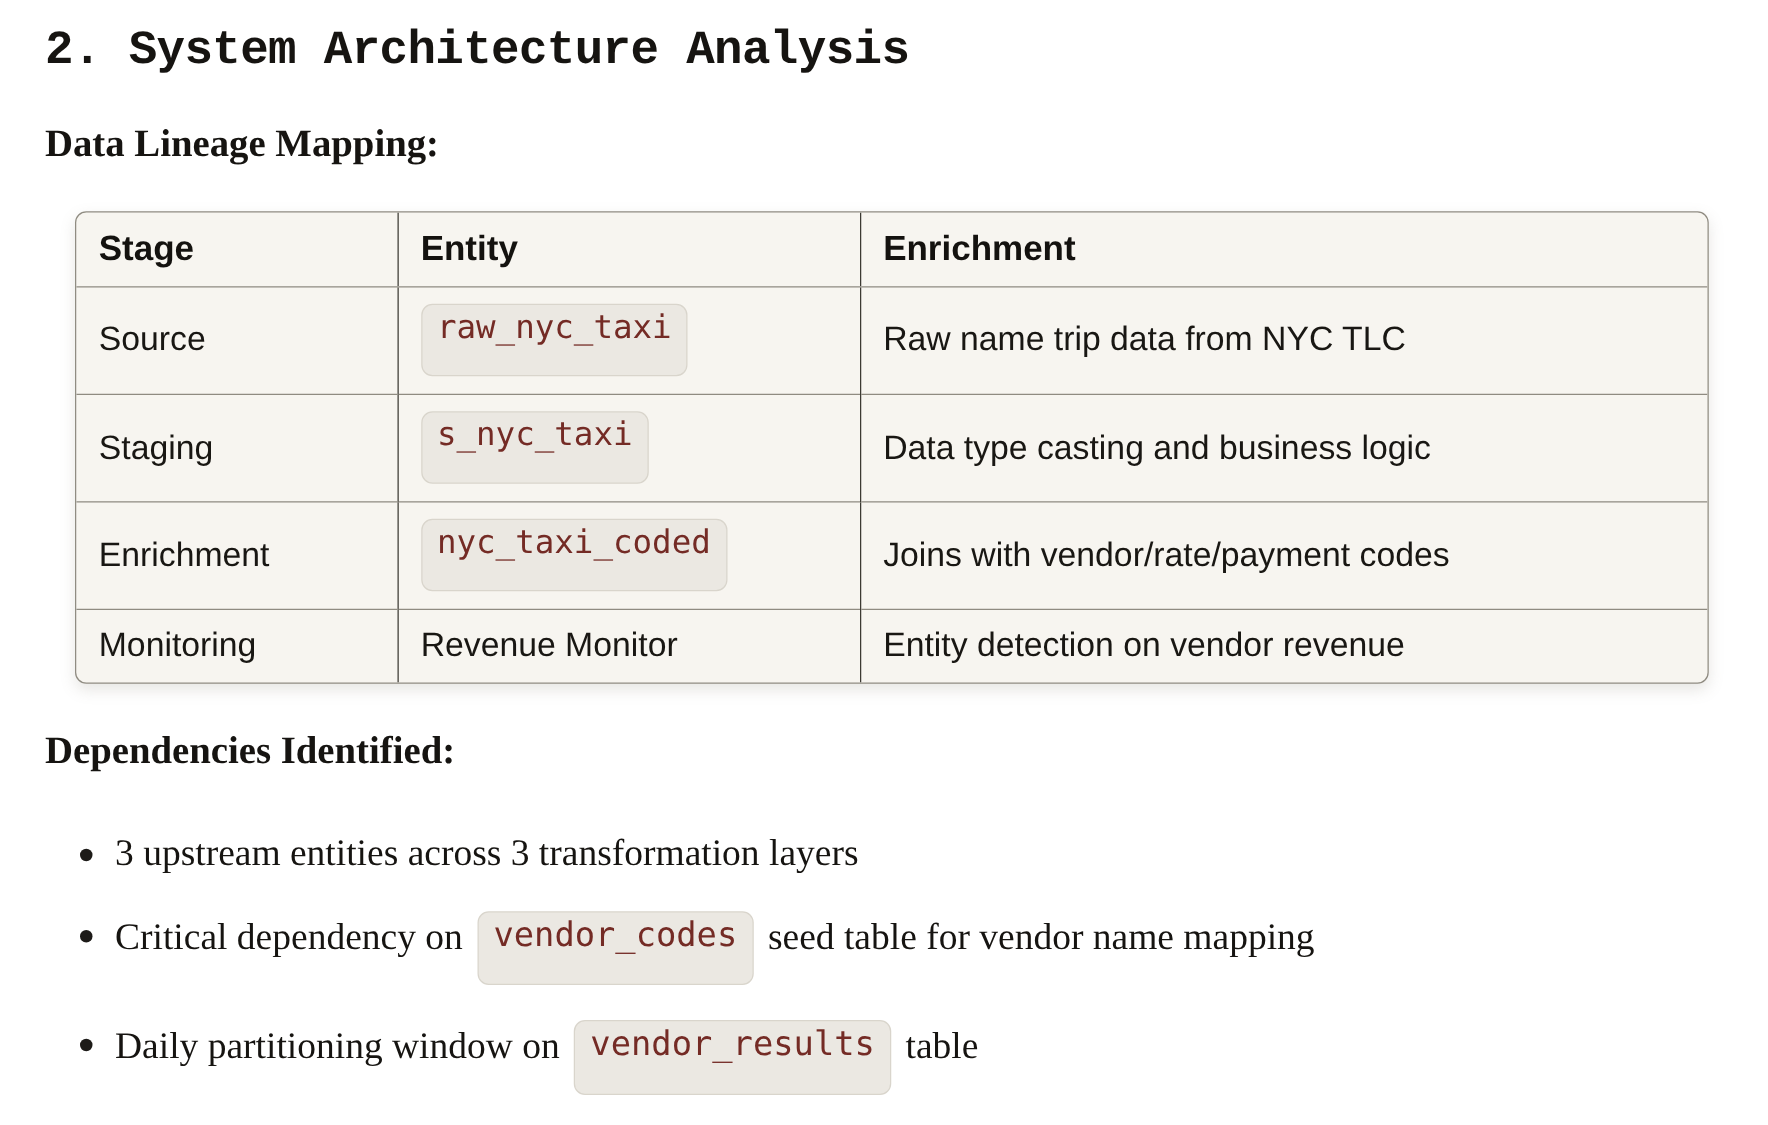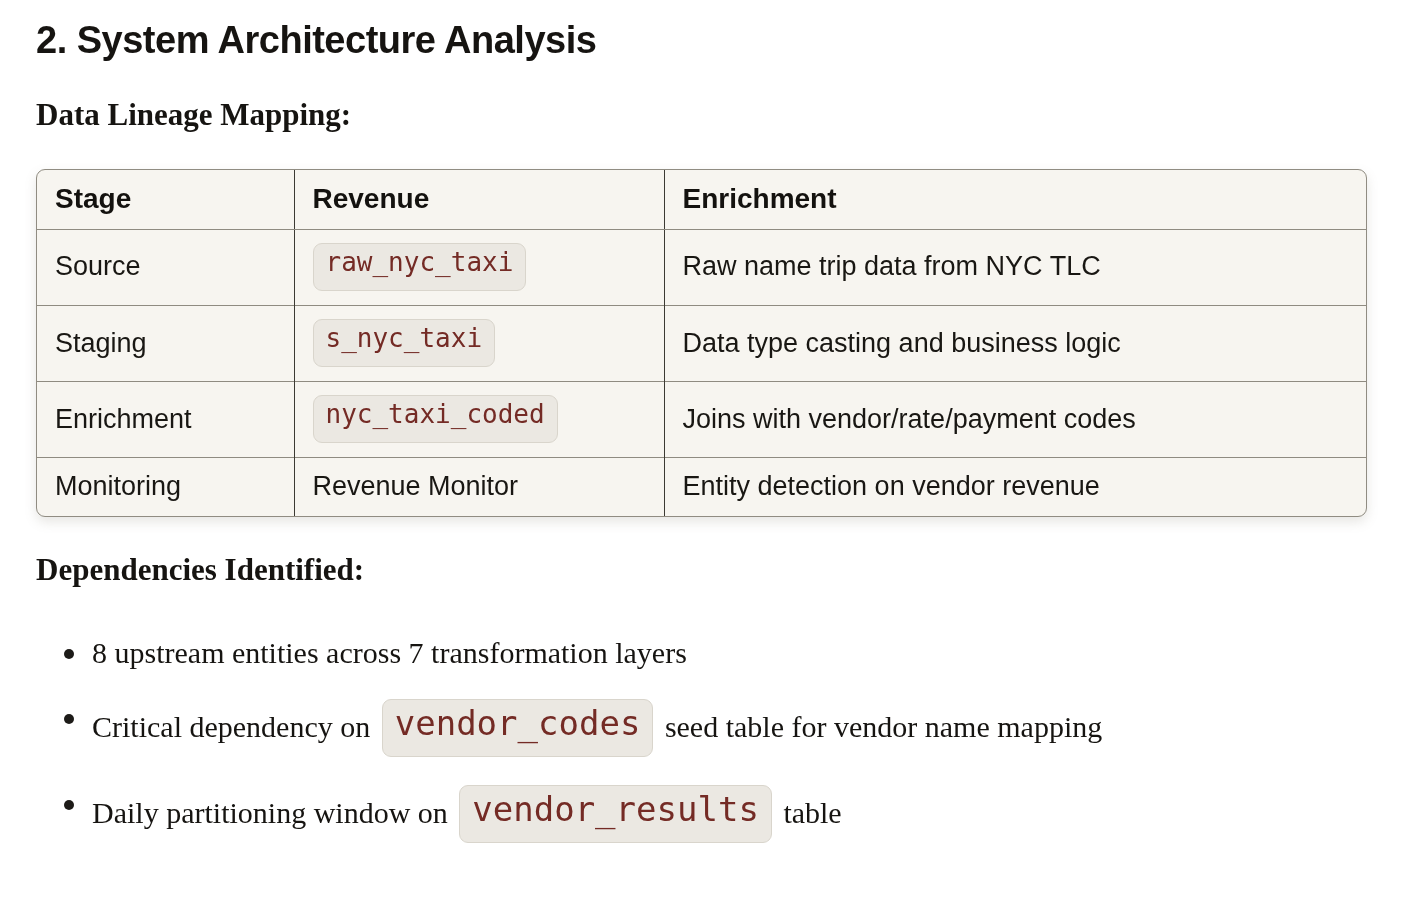--- a/index.html
+++ b/index.html
@@ -17,21 +17,21 @@
   body{
     width:1414px;
     height:900px;
     background:#ffffff;
     color:var(--ink);
     font-family:"Liberation Serif", serif;
     padding:14px 47px 30px 36px;
     overflow:hidden;
   }
   .doc-heading{
-    font-family:Liberation Sans, sans-serif;
+    font-family:Liberation Mono, monospace;
     font-weight:700;
     font-size:38px;
     line-height:1.1;
     letter-spacing:-0.5px;
     color:#161411;
     margin:6px 0 0 0;
   }
   .sub-heading{
     font-family:Liberation Serif, serif;
     font-weight:700;
@@ -40,20 +40,21 @@
     color:#161411;
     margin:36px 0 0 0;
   }
   .table-wrap{
     margin-top:37px;
     border:1px solid var(--table-border);
     border-radius:9px;
     background:var(--table-bg);
     overflow:hidden;
     box-shadow:0 5px 12px rgba(120,115,100,0.18);
+    margin-left:24px;
   }
   table{
     width:100%;
     border-collapse:collapse;
     font-family:"Liberation Sans", sans-serif;
   }
   col.c-stage{width:257px;}
   col.c-entity{width:370px;}
   th{
     text-align:left;
@@ -75,21 +76,21 @@
   th + th, td + td{border-left:1px solid var(--col-line);}
   .chip{
     display:inline-block;
     font-family:"DejaVu Sans Mono","Liberation Mono",monospace;
     font-size:26px;
     line-height:1.2;
     color:var(--code-text);
     background:var(--code-bg);
     border:1px solid var(--code-border);
     border-radius:9px;
-    padding:3px 12px 12px 12px;
+    padding:3px 12px 22px 12px;
     white-space:nowrap;
   }
   ul.deps{
     list-style:none;
     margin:46px 0 0 0;
     padding:0 0 0 56px;
   }
   ul.deps li{
     position:relative;
     font-family:"Liberation Serif", serif;
@@ -102,21 +103,21 @@
     content:"";
     position:absolute;
     left:-28px;
     top:15px;
     width:10px;
     height:10px;
     border-radius:50%;
     background:#1d1b18;
   }
   ul.deps .chip{
-    font-size:34px;
+    font-size:27px;
     margin:0 4px;
     vertical-align:2px;
   }
 </style>
 </head>
 <body>
 
 <h2 class="doc-heading">2. System Architecture Analysis</h2>
 
 <h3 class="sub-heading">Data Lineage Mapping:</h3>
@@ -124,21 +125,21 @@
 <div class="table-wrap">
   <table>
     <colgroup>
       <col class="c-stage">
         <col class="c-entity">
         <col>
     </colgroup>
     <thead>
       <tr>
         <th>Stage</th>
-        <th>Revenue</th>
+        <th>Entity</th>
         <th>Enrichment</th>
       </tr>
     </thead>
     <tbody>
         <tr>
           <td>Source</td>
           <td><code class="chip">raw_nyc_taxi</code></td>
           <td>Raw name trip data from NYC TLC</td>
         </tr>
         <tr>
@@ -156,16 +157,16 @@
           <td>Revenue Monitor</td>
           <td>Entity detection on vendor revenue</td>
         </tr>
       </tbody>
   </table>
 </div>
 
 <h3 class="sub-heading">Dependencies Identified:</h3>
 
 <ul class="deps">
-    <li>8 upstream entities across 7 transformation layers</li>
+    <li>3 upstream entities across 3 transformation layers</li>
     <li>Critical dependency on <code class="chip">vendor_codes</code> seed table for vendor name mapping</li>
     <li>Daily partitioning window on <code class="chip">vendor_results</code> table</li>
   </ul>
 
 </body></html>

